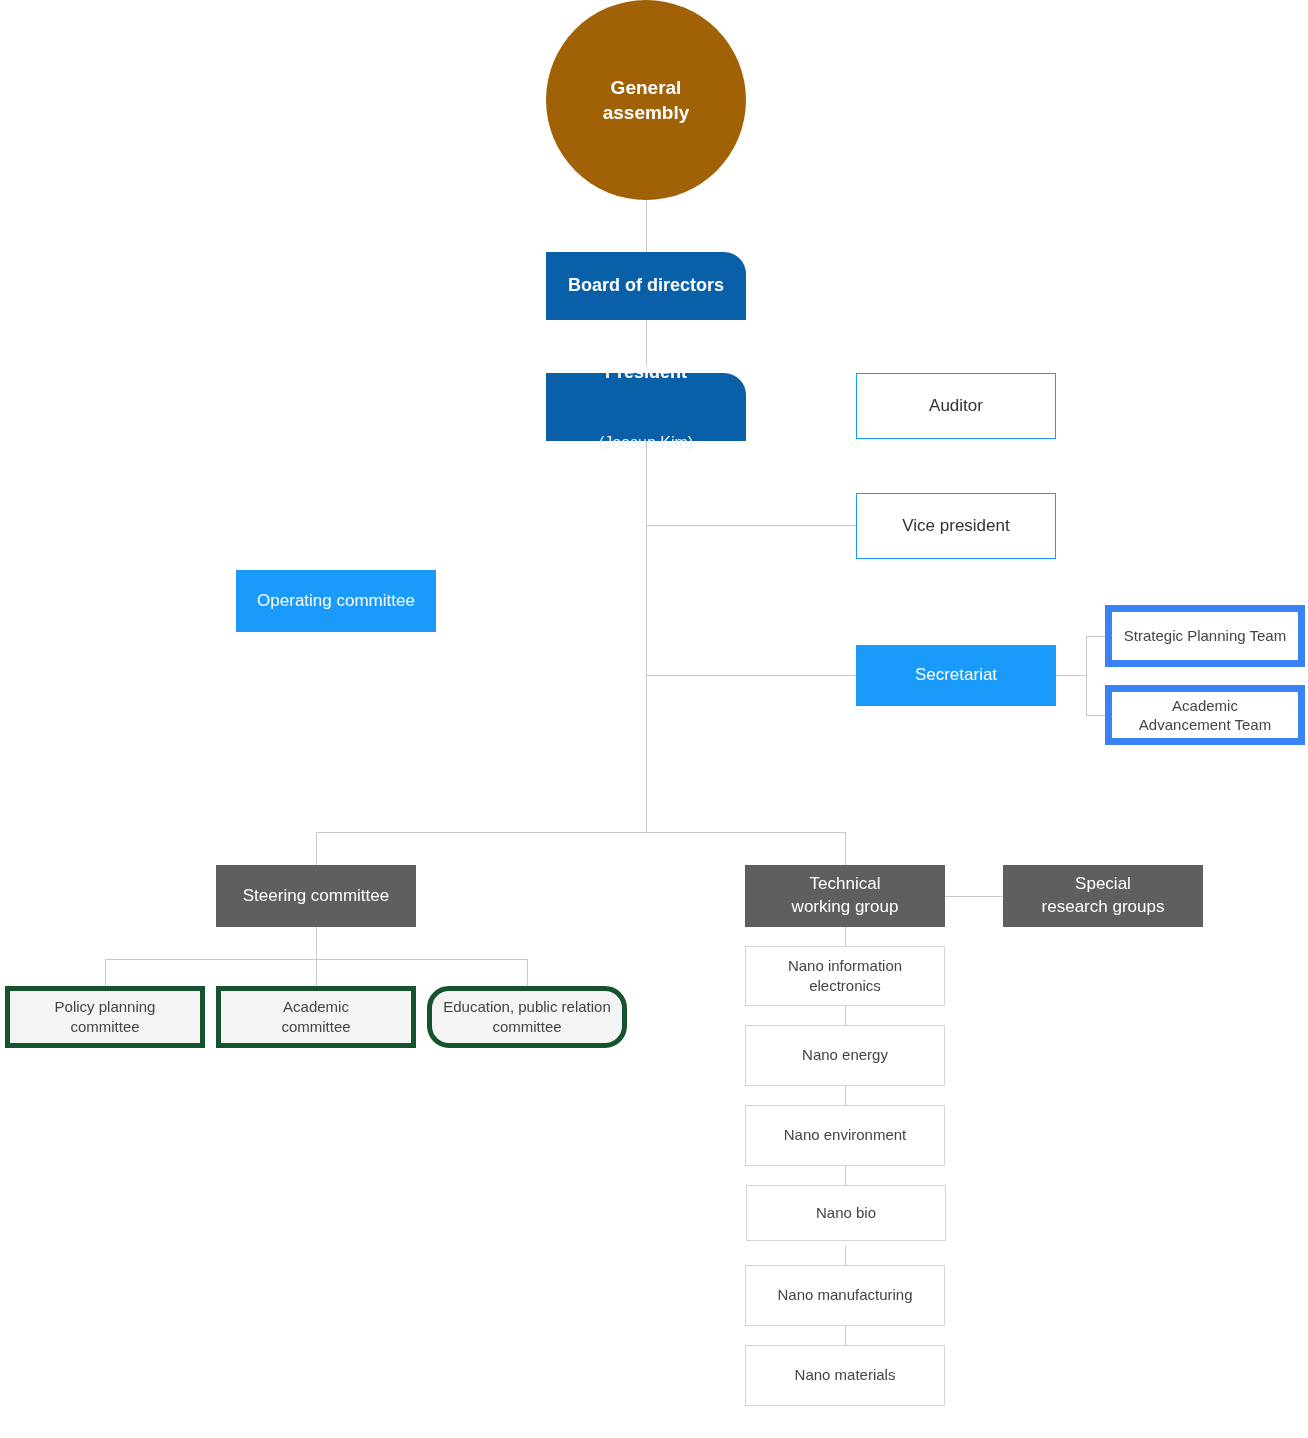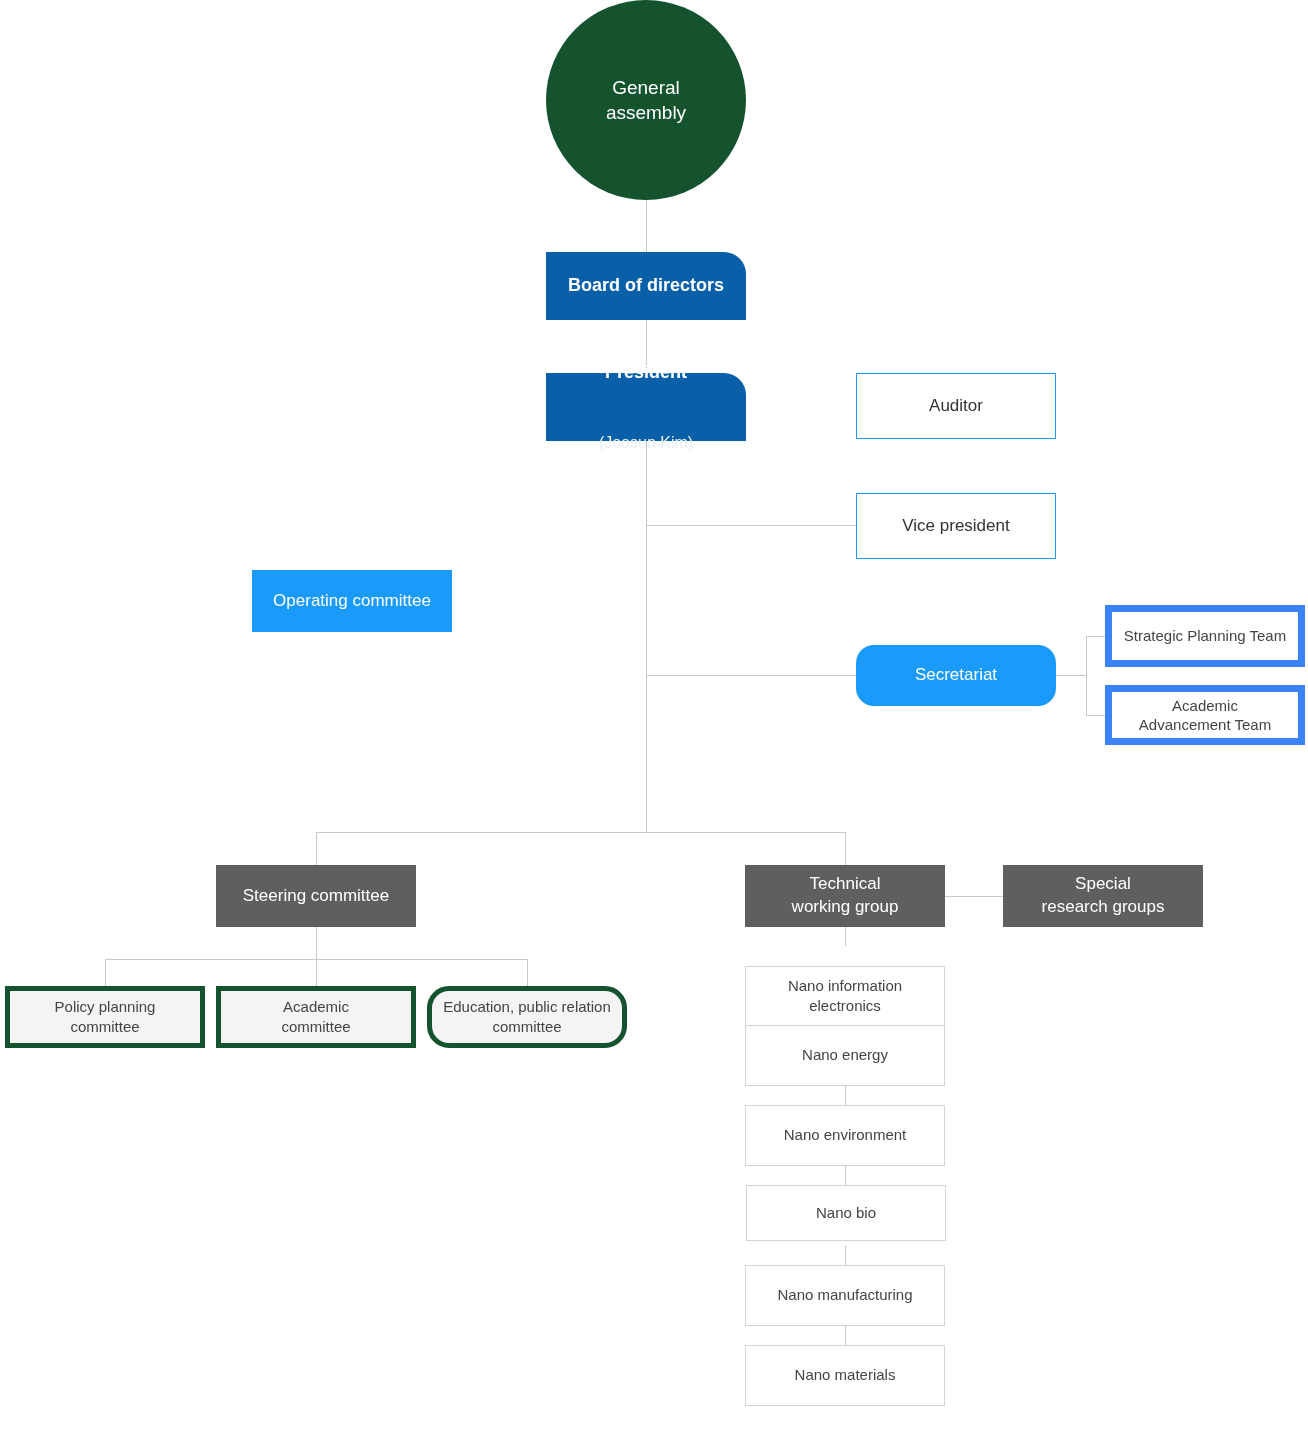--- a/index.html
+++ b/index.html
@@ -29,23 +29,23 @@
     position:absolute;
     background:#c9c9c9;
     z-index:1;
   }
   .line.v{width:1px;}
   .line.h{height:1px;}
 
   
   .circle-node{
     border-radius:50%;
-    background:#14532d;
-    color:#ffffff;
-    font-weight:normal;
+    background:#a16207;
+    color:#ffffff;
+    font-weight:bold;
     font-size:19px;
     line-height:1.32;
     text-align:right;
   }
   .blue-solid{
     background:#0a60a8;
     color:#ffffff;
     font-weight:bold;
     font-size:18px;
     line-height:1.3;
@@ -152,25 +152,25 @@
   </div>
 
   <div class="node blue-outline" style="left:856px; top:373px; width:200px; height:66px;">
     <span>Auditor</span>
   </div>
 
   <div class="node blue-outline" style="left:856px; top:493px; width:200px; height:66px;">
     <span>Vice president</span>
   </div>
 
-  <div class="node cyan-solid" style="left:252px; top:570px; width:200px; height:62px;">
+  <div class="node cyan-solid" style="left:236px; top:570px; width:200px; height:62px;">
     <span>Operating committee</span>
   </div>
 
-  <div class="node cyan-solid" style="left:856px; top:645px; width:200px; height:61px;border-radius:18px;">
+  <div class="node cyan-solid" style="left:856px; top:645px; width:200px; height:61px;">
     <span>Secretariat</span>
   </div>
 
   <div class="node cyan-outline" style="left:1105px; top:605px; width:200px; height:62px;">
     <span>Strategic Planning Team</span>
   </div>
 
   <div class="node cyan-outline" style="left:1105px; top:685px; width:200px; height:60px; padding:0 20px;">
     <span>Academic Advancement Team</span>
   </div>
@@ -195,21 +195,21 @@
   </div>
   <div class="node gray-lite" style="left:216px; top:986px; width:200px; height:62px;">
     <span>Academic</span>
     <span>committee</span>
   </div>
   <div class="node gray-lite" style="left:427px; top:986px; width:200px; height:62px; padding:0 4px;border-radius:22px;">
     <span>Education, public relation</span>
     <span>committee</span>
   </div>
 
-  <div class="node white-box" style="left:745px; top:946px; width:200px; height:60px;margin-top:20px;">
+  <div class="node white-box" style="left:745px; top:946px; width:200px; height:60px;">
     <span>Nano information</span>
     <span>electronics</span>
   </div>
   <div class="node white-box" style="left:745px; top:1025px; width:200px; height:61px;">
     <span>Nano energy</span>
   </div>
   <div class="node white-box" style="left:745px; top:1105px; width:200px; height:61px;">
     <span>Nano environment</span>
   </div>
   <div class="node white-box" style="left:746px; top:1185px; width:200px; height:56px;">

